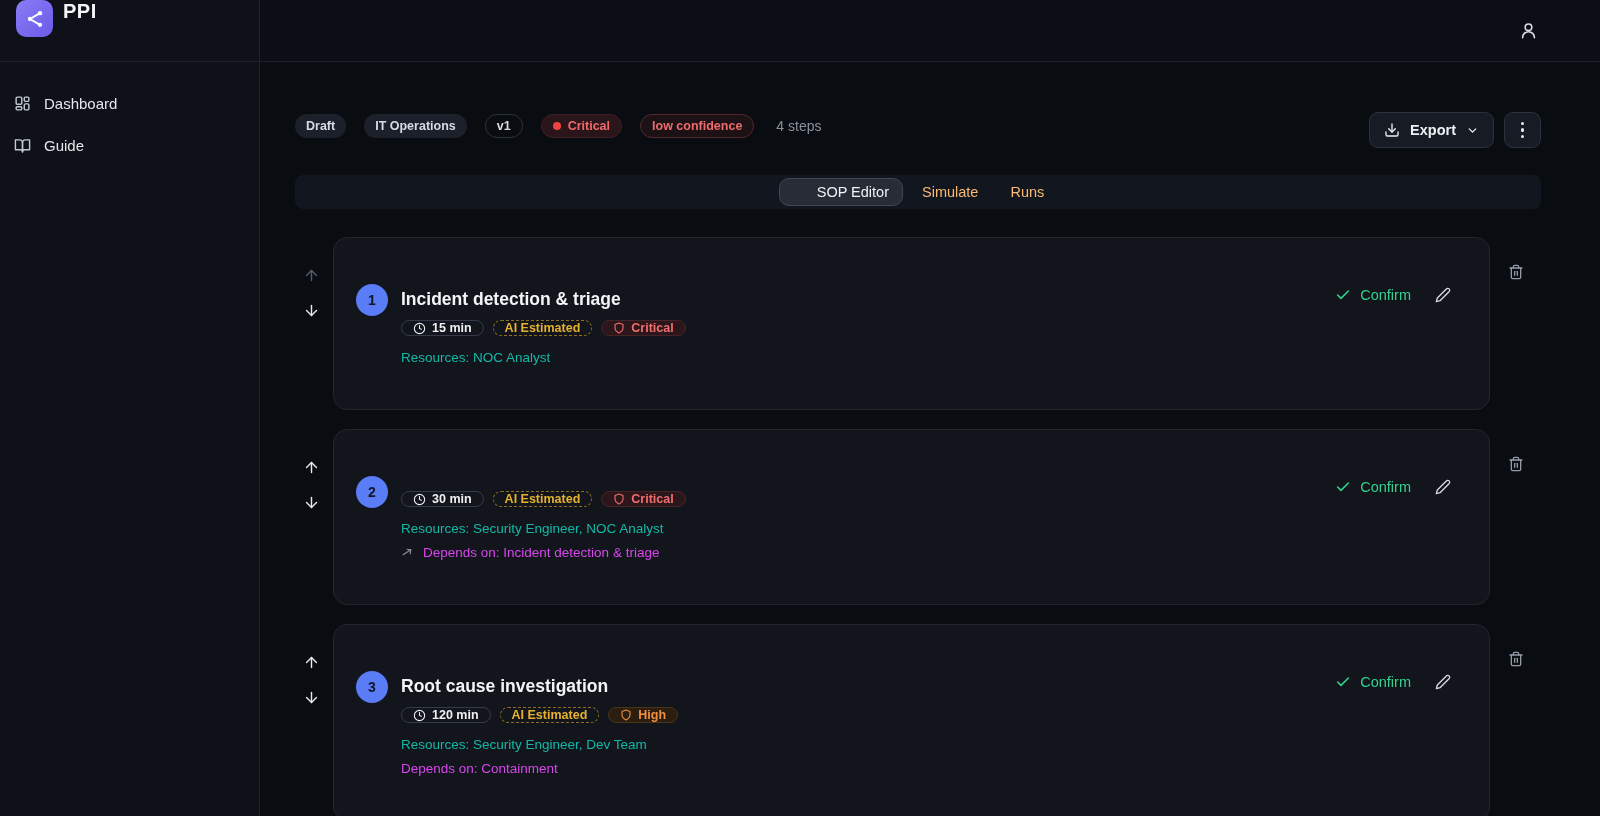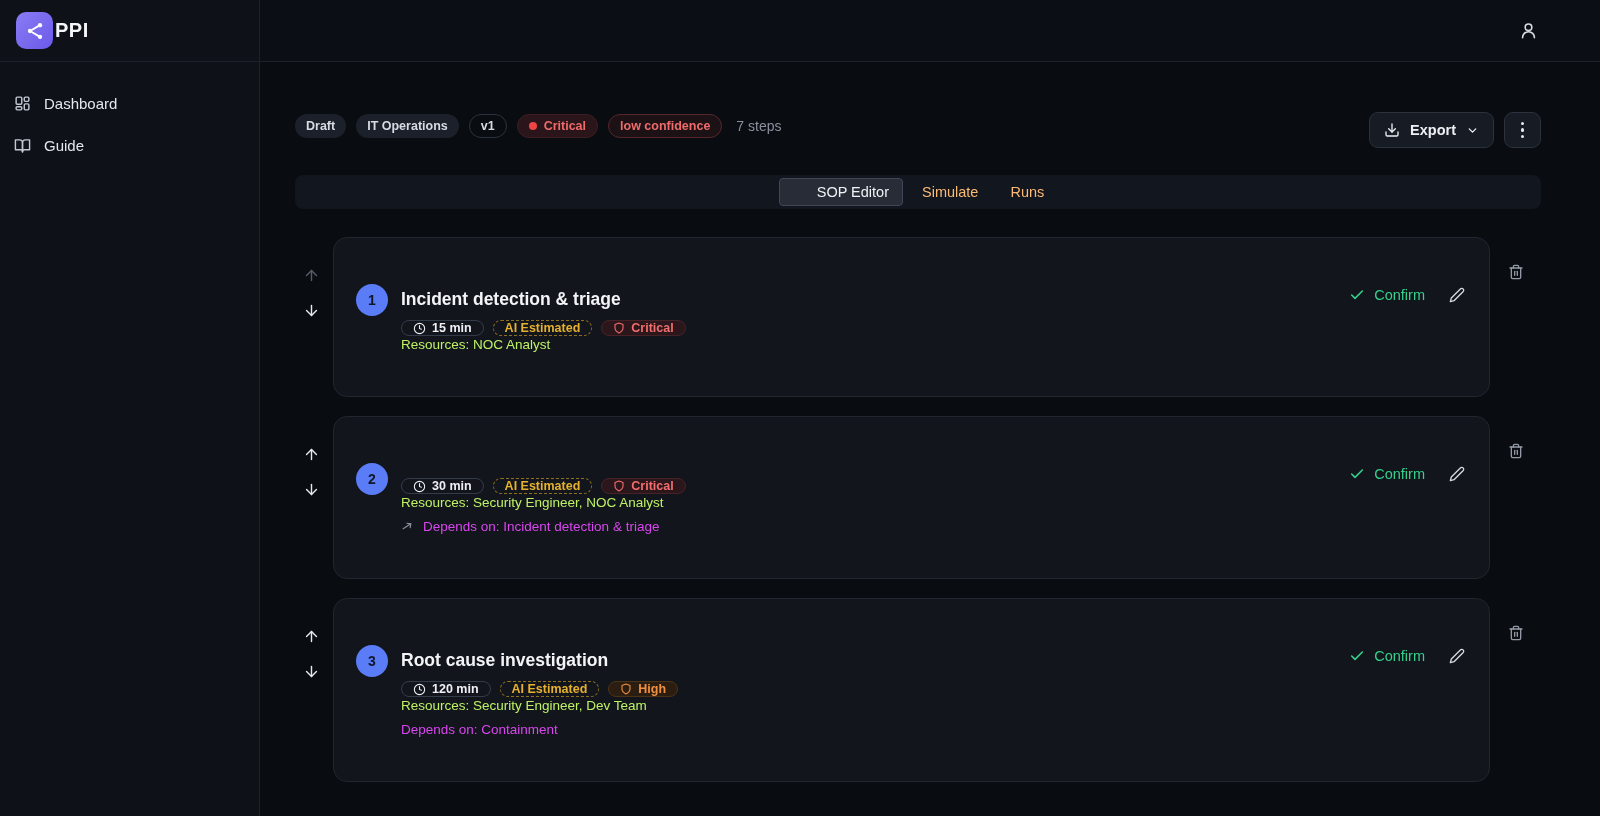--- a/index.html
+++ b/index.html
@@ -11,21 +11,21 @@
   }
   .layout {
     display:grid;
     grid-template-columns:260px 1fr;
     grid-template-rows:62px 1fr;
     width:1600px; height:816px;
   }
   
   .logo-cell {
     background:#0e1118; border-right:1px solid #1c212b; border-bottom:1px solid #1c212b;
-    display:flex; align-items:center; padding-left:16px; gap:2px;
+    display:flex; padding-left:16px; gap:10px;
   }
   .logo-box {
     width:37px; height:37px; border-radius:10px;
     background:linear-gradient(135deg,#8a7cf5,#6a5ae8);
     display:flex; align-items:center; justify-content:center;
   }
   .brand { font-size:20px; font-weight:800; letter-spacing:.5px; color:#f5f6f9; }
   .topbar {
     background:#0b0e14; border-bottom:1px solid #1c212b;
     display:flex; align-items:center; justify-content:flex-end; padding-right:62px;
@@ -37,21 +37,21 @@
     height:42px; display:flex; align-items:center; gap:13px;
     padding-left:14px; font-size:15px; font-weight:500; color:#e4e7ec; cursor:pointer;
   }
   .nav-item .ic { color:#c3c9d3; display:flex; }
   
   .main { background:#090c11; padding:41px 59px 0 35px; overflow:hidden; }
   .header-row { display:flex; justify-content:space-between; align-items:flex-start; }
   .title-line { display:flex; align-items:center; gap:15px; }
   .page-title { font-size:26px; font-weight:700; color:#f6f7f9; letter-spacing:-.2px; }
   .edit-title { color:#c9cdd5; display:flex; cursor:pointer; }
-  .badge-row { display:flex; align-items:center; gap:10px; margin-top:11px; }
+  .badge-row { display:flex; align-items:center; gap:18px; margin-top:11px; }
   .hbadge {
     height:24px; padding:0 11px; border-radius:999px; font-size:12.5px; font-weight:600;
     display:inline-flex; align-items:center; gap:7px; color:#d7dbe2;
   }
   .hb-dark { background:#1b202b; }
   .hb-outline { border:1px solid #2c3340; }
   .hb-critical { background:#2a151a; border:1px solid #401e23; color:#f06a6a; }
   .hb-critical .dot { width:8px; height:8px; border-radius:50%; background:#ef4444; }
   .hb-lowconf { background:#1c1216; border:1px solid #55272c; color:#ef6b6b; }
   .steps-count { color:#8a919d; font-size:14px; margin-left:4px; }
@@ -64,21 +64,21 @@
   .btn-kebab { width:37px; }
   .kebab-dots { display:flex; flex-direction:column; gap:3px; }
   .kebab-dots i { width:3.5px; height:3.5px; border-radius:50%; background:#e8eaee; }
   
   .tabstrip {
     margin-top:27px; height:34px; border-radius:8px; background:#12161f;
     display:flex; align-items:center; justify-content:center; gap:6px;
   }
   .tab { font-size:14.5px; color:#fdba74; padding:0 13px; height:28px; display:flex; align-items:center; cursor:pointer; }
   .tab.active {
-    background:#272c37; border:1px solid #3f4656; border-radius:4px; color:#f0f2f5; font-weight:500;padding-left:37px;
+    background:#272c37; border:1px solid #3f4656; border-radius:10px; color:#f0f2f5; font-weight:500;padding-left:37px;
   }
   
   .steps { margin-top:28px; }
   .step-row { display:flex; margin-bottom:19px; }
   .move-col { width:38px; display:flex; flex-direction:column; align-items:flex-start; gap:18px; padding-top:30px; padding-left:8px; }
   .move-btn { color:#e6e9ee; display:flex; cursor:pointer; }
   .move-btn.dim { color:#565d68; }
   .trash-col { width:51px; display:flex; justify-content:center; align-items:flex-start; padding-top:27px; }
   .trash-btn { color:#939aa6; display:flex; cursor:pointer; }
   .card {
@@ -93,24 +93,24 @@
   .step-title { font-size:17.5px; font-weight:600; color:#f2f4f7; }
   .pill-row { display:flex; align-items:center; gap:9px; margin-top:10px; }
   .pill {
     height:16px; padding:0 11px; border-radius:999px; font-size:12.5px; font-weight:600;
     display:inline-flex; align-items:center; gap:6px;
   }
   .pill-duration { border:1px solid #353c49; color:#eef0f4; }
   .pill-ai { border:1px dashed #8d6f1d; color:#e5b12e; }
   .pill-critical { background:#2b171b; border:1px solid #472227; color:#f26d6d; }
   .pill-high { background:#2b1d10; border:1px solid #4c3316; color:#f09040; }
-  .resources { margin-top:1px; font-size:13.5px; color:#bef264; }
+  .resources { margin-top:14px; font-size:13.5px; color:#14b8a6; }
   .depends { margin-top:9px; font-size:13.5px; color:#d946ef; display:flex; align-items:center; gap:9px; }
   .depends .ic { color:#8a919d; display:flex; }
-  .card-actions { position:absolute; top:49px; right:24px; display:flex; align-items:flex-start; gap:24px; }
+  .card-actions { position:absolute; top:49px; right:38px; display:flex; align-items:flex-start; gap:24px; }
   .confirm-btn { display:flex; align-items:center; gap:9px; color:#35d08c; font-size:14.5px; font-weight:500; cursor:pointer; }
   .edit-step { color:#d6dae1; display:flex; cursor:pointer; }
   svg { display:block; }
 </style>
 </head>
 <body>
 
 <div class="layout">
 
   <div class="logo-cell">
@@ -166,21 +166,21 @@
       <div>
         <div class="badge-row">
           <span class="hbadge hb-dark">Draft</span>
           <span class="hbadge hb-dark">IT Operations</span>
           <span class="hbadge hb-outline">v1</span>
           <span class="hbadge hb-critical">
             <i class="dot"></i>
             <span>Critical</span>
           </span>
           <span class="hbadge hb-lowconf">low confidence</span>
-          <span class="steps-count">7 steps</span>
+          <span class="steps-count">4 steps</span>
         </div>
       </div>
       <div class="header-actions">
         <button class="btn btn-export">
           <span>
             <svg width="16" height="16" viewBox="0 0 24 24" fill="none" stroke="currentColor" stroke-width="2" stroke-linecap="round" stroke-linejoin="round">
               <path d="M21 15v4a2 2 0 0 1-2 2H5a2 2 0 0 1-2-2v-4"></path>
               <polyline points="7 10 12 15 17 10"></polyline>
               <line x1="12" y1="3" x2="12" y2="15"></line>
             </svg>

